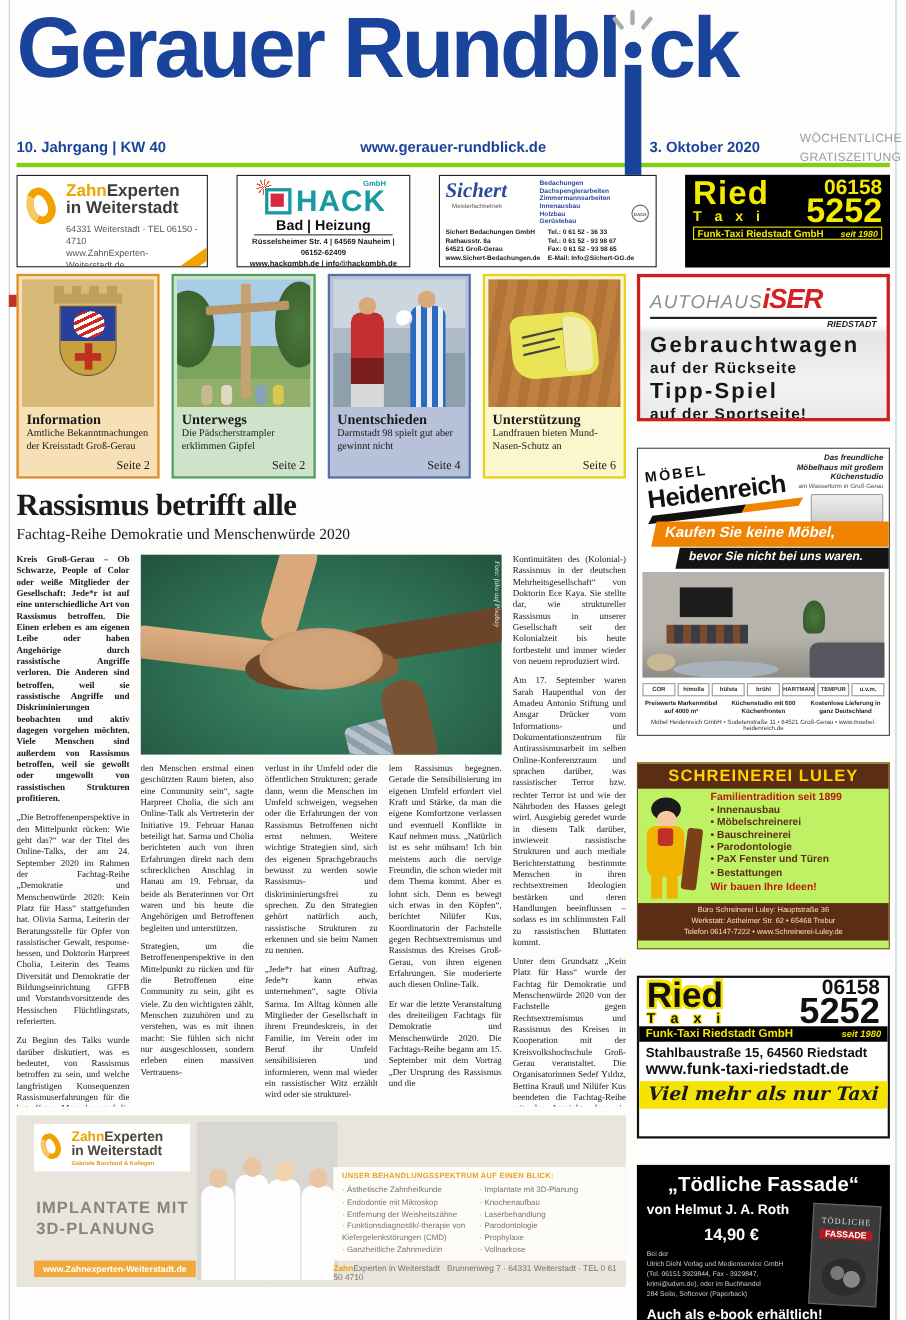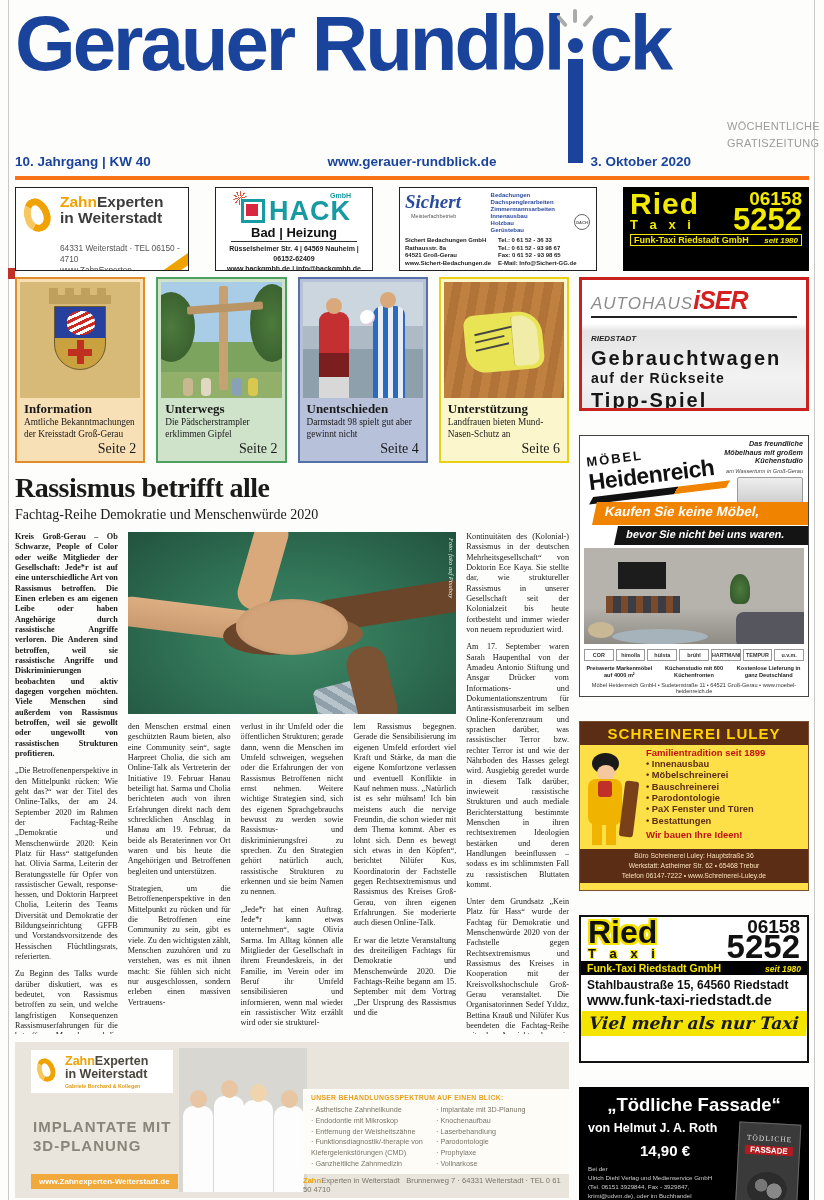--- a/index.html
+++ b/index.html
@@ -3,21 +3,21 @@
 <meta charset="utf-8">
 <style>
   * { box-sizing: border-box; margin: 0; padding: 0; }
   html,body { width:824px; height:1200px; background:#fdfdfc; }
   body { font-family:"Liberation Serif", serif; color:#1a1a1a; position:relative; overflow:hidden; }
   .scan-edge { position:absolute; top:0; bottom:0; width:1px; background:#c9c9c9; }
   .edge-l { left:8px; } .edge-r { right:9px; }
   .red-tab { position:absolute; left:8px; top:268px; width:7px; height:11px; background:#c13126; }
 
   
-  .masthead { position:relative; height:180px; margin:0 15px; border-bottom:4px solid #f97316; }
+  .masthead { position:relative; height:152px; margin:0 15px; border-bottom:4px solid #84cc16; }
   .mast-title { position:absolute; top:4px; left:0; display:flex; color:#1a449c;
     font-family:"Liberation Sans", sans-serif; font-weight:bold; font-size:78px;
     letter-spacing:-3px; line-height:1; white-space:nowrap; }
   .mast-i { position:relative; width:21px; height:64px; display:inline-block; margin:14px 2px 0 4px; }
   .mast-i .ray { position:absolute; width:4px; height:14px; background:#ababab; border-radius:2px; }
   .ray-l { left:-6px; top:-4px; transform:rotate(-40deg); }
   .ray-m { left:7px;  top:-9px; }
   .ray-r { left:20px; top:-4px; transform:rotate(40deg); }
   .i-dot  { position:absolute; left:2px; top:20px; width:15px; height:15px; border-radius:50%; background:#1a449c; }
   .i-stem { position:absolute; left:2px; top:41px; width:15px; height:104px; background:#1a449c; }
@@ -32,21 +32,21 @@
   
   .adrow { margin:7px 15px 0; display:flex; justify-content:space-between; height:84px; }
   .adbox { border:1.5px solid #222; background:#fff; position:relative; overflow:hidden; }
   
   .ad-zahn { width:174px; padding:6px 6px 4px 44px; }
   .zahn-egg { position:absolute; left:8px; top:10px; width:26px; height:34px; border:7px solid #f0a200;
     border-radius:50% 50% 50% 50%/55% 55% 45% 45%; transform:rotate(-18deg); border-left-color:#f8c860; }
   .zahn-swoosh { position:absolute; right:-18px; bottom:-6px; width:70px; height:10px; background:#f0a200; transform:rotate(-35deg); }
   .zahn-n1 { font-family:"Liberation Sans",sans-serif; font-size:15.5px; font-weight:bold; color:#3c3c3c; line-height:1.05; }
   .zahn-n1 .acc { color:#f0a200; }
-  .zahn-sm { font-size:8.3px; color:#555; font-family:"Liberation Sans",sans-serif; margin-top:16px; line-height:1.35; }
+  .zahn-sm { font-size:8.3px; color:#555; font-family:"Liberation Sans",sans-serif; margin-top:4px; line-height:1.35; }
   
   .ad-hack { width:158px; padding:4px 5px; text-align:center; font-family:"Liberation Sans",sans-serif; }
   .hack-top { display:flex; justify-content:center; align-items:flex-start; gap:4px; }
   .hack-icon { position:relative; width:28px; height:28px; margin-top:3px; }
   .hack-frame { position:absolute; left:4px; top:4px; right:0; bottom:0; border:3px solid #189aa2; }
   .hack-n { position:absolute; left:9px; top:9px; width:12px; height:12px; background:#d82840; }
   .hack-sun { position:absolute; left:-4px; top:-4px; width:14px; height:14px; border-radius:50%;
     background:repeating-conic-gradient(#e05030 0 12deg, transparent 12deg 36deg); }
   .hack-name { font-size:27px; font-weight:bold; color:#189aa2; letter-spacing:1px; line-height:.95; }
   .hack-gmbh { font-size:7px; font-weight:bold; color:#189aa2; text-align:right; }
@@ -83,21 +83,21 @@
   
   .teasers { display:flex; gap:11px; height:186px; }
   .teaser { flex:1; border:2px solid; padding:3px; display:flex; flex-direction:column; }
   .t1 { border-color:#e08c28; background:#f7dfb6; }
   .t2 { border-color:#4d9f62; background:#cfe3cb; }
   .t3 { border-color:#5470a6; background:#b7c1d9; }
   .t4 { border-color:#e8d014; background:#fbf6cc; }
   .t-img { height:116px; position:relative; overflow:hidden; }
   .t-title { font-weight:bold; font-size:13px; margin:3px 4px 0; }
   .t-desc { font-size:9.3px; line-height:1.28; margin:0 4px; flex:1; }
-  .t-page { font-size:14px; text-align:right; margin:0 4px 1px; }
+  .t-page { font-size:11px; text-align:right; margin:0 4px 1px; }
   
   .t1 .t-img { background:#d8ba78; }
   .wap-castle { margin:6px auto 2px; width:62px; height:16px;
     background: repeating-linear-gradient(90deg,#bfa05c 0 9px, rgba(0,0,0,0) 9px 16px) top/100% 8px no-repeat,
                 linear-gradient(#bfa05c,#bfa05c) bottom/100% 9px no-repeat; }
   .wap-shield { margin:0 auto; width:52px; height:64px; border-radius:0 0 26px 26px; overflow:hidden;
     border:1px solid #6a5a30; background:linear-gradient(180deg,#27409e 0 50%, #c9a23f 50%); position:relative; }
   .wap-lion { position:absolute; left:12px; top:4px; width:28px; height:24px; border-radius:45%;
     background:repeating-linear-gradient(155deg,#fff 0 3px, #cc2a22 3px 6px); }
   .wap-cross { position:absolute; left:50%; bottom:5px; transform:translateX(-50%); width:24px; height:24px;
@@ -180,21 +180,21 @@
   .bz-foot { position:absolute; left:288px; bottom:4px; right:0; font-size:7.6px; color:#7a7468; }
   .bz-foot .acc { color:#f0a200; font-weight:bold; }
 
   
   .rad { position:relative; overflow:hidden; font-family:"Liberation Sans",sans-serif; }
   
   .iser { height:134px; border:3px solid #c92020; background:linear-gradient(180deg,#fff 0 34%, #e4e4e4 40%, #f2f2f2 75%, #e9e9e9); padding:6px 9px; }
   .iser-logo { display:flex; align-items:baseline; border-bottom:2px solid #222; padding-bottom:1px; }
   .iser-a { font-size:17px; font-style:italic; color:#8c8c8c; letter-spacing:1px; }
   .iser-b { font-size:25px; font-weight:900; font-style:italic; color:#d42020; letter-spacing:-1px; }
-  .iser-c { font-size:8px; font-weight:bold; font-style:italic; color:#222; margin-top:16px; }
+  .iser-c { text-align:right; font-size:8px; font-weight:bold; font-style:italic; color:#222; margin-top:0px; }
   .iser-l1 { font-size:20px; font-weight:800; letter-spacing:2px; color:#161616; margin-top:4px; }
   .iser-l2 { font-size:14px; font-weight:800; letter-spacing:1px; color:#161616; }
   .iser-l3 { font-size:20px; font-weight:800; letter-spacing:2px; color:#161616; margin-top:3px; }
   .iser-l4 { font-size:14px; font-weight:800; letter-spacing:1px; color:#161616; }
   
   .hd { height:262px; border:1px solid #444; background:#fff; }
   .hd-logo { position:absolute; left:8px; top:10px; transform:rotate(-7deg); color:#111; }
   .hd-l1 { font-size:13px; font-weight:900; letter-spacing:2px; }
   .hd-l2 { font-size:23px; font-weight:900; letter-spacing:-.5px; }
   .hd-swoosh { width:138px; height:7px; margin-top:1px; transform:skewX(-35deg);
@@ -215,21 +215,21 @@
     background:radial-gradient(#4c7a3c,#2f5228); }
   .hd-sofa { position:absolute; right:-6px; bottom:-4px; width:74px; height:36px; background:#56565e; border-radius:8px; }
   .hd-rug { position:absolute; left:28px; bottom:0px; width:96px; height:15px; background:#a7b3ba; border-radius:50%; }
   .hd-pouf { position:absolute; left:4px; bottom:6px; width:26px; height:16px; background:#c9b894; border-radius:50%; }
   .hd-brands { position:absolute; left:4px; right:4px; top:211px; height:15px; display:flex; gap:2px; align-items:center; }
   .hd-brand { flex:1; border:1px solid #999; font-size:5.4px; font-weight:bold; color:#333; text-align:center; padding:2px 0; overflow:hidden; white-space:nowrap; }
   .hd-usps { position:absolute; left:4px; right:4px; top:229px; display:flex; gap:4px; }
   .hd-usp { flex:1; font-size:5.6px; font-weight:bold; color:#222; text-align:center; line-height:1.25; }
   .hd-footer { position:absolute; left:0; right:0; bottom:2px; font-size:5.6px; color:#333; text-align:center; }
   
-  .luley { height:170px; background:#fde047; border:1px solid #7a5030; }
+  .luley { height:170px; background:#bef264; border:1px solid #7a5030; }
   .lu-head { background:#5c2d15; color:#ffd200; font-size:15px; font-weight:900; text-align:center; letter-spacing:1px; padding:3px 0; }
   .lu-body { position:relative; height:104px; }
   .lu-man { position:absolute; left:6px; top:8px; width:58px; height:92px; }
   .lu-hair { position:absolute; left:6px; top:0; width:27px; height:21px; background:#1a1a1a; border-radius:50%; }
   .lu-face { position:absolute; left:11px; top:12px; width:18px; height:16px; background:#f6c8a0; border-radius:50%; }
   .lu-bodyshape { position:absolute; left:2px; top:26px; width:34px; height:46px; background:#f0b400; border-radius:8px; }
   .lu-shirt { position:absolute; left:12px; top:28px; width:14px; height:16px; background:#c03028; border-radius:3px; }
   .lu-plank { position:absolute; left:36px; top:28px; width:14px; height:56px; background:#7a4018; border-radius:3px; transform:rotate(7deg); }
   .lu-leg { position:absolute; top:70px; width:10px; height:22px; background:#f0b400; }
   .lg1{left:6px;} .lg2{left:20px;}

